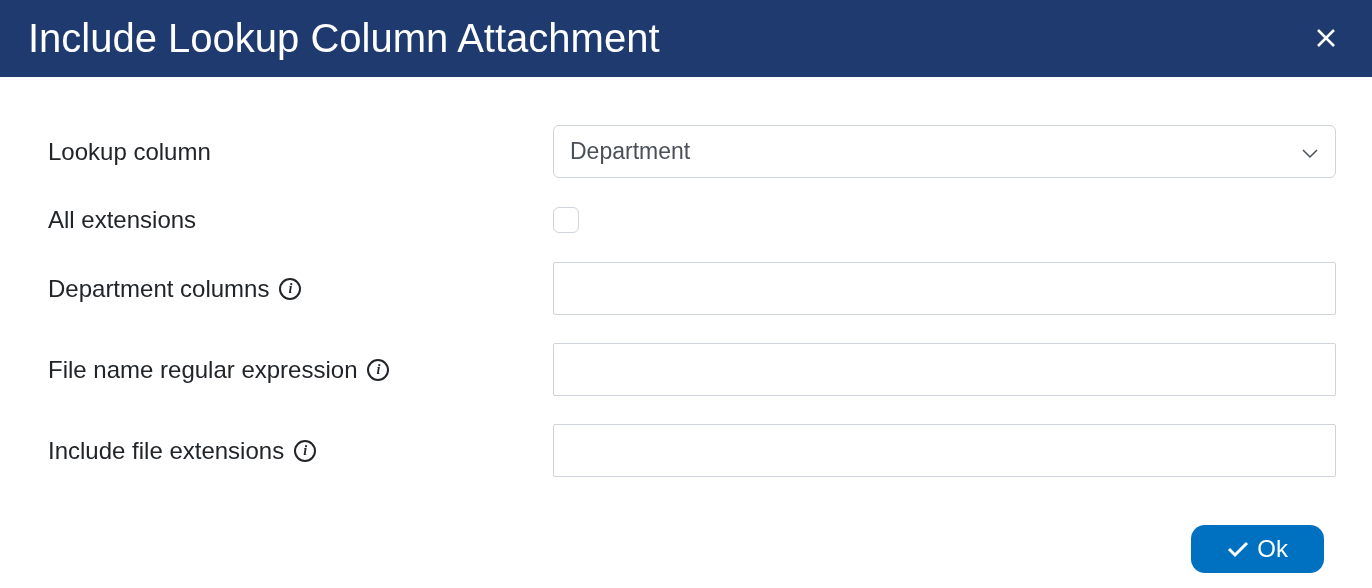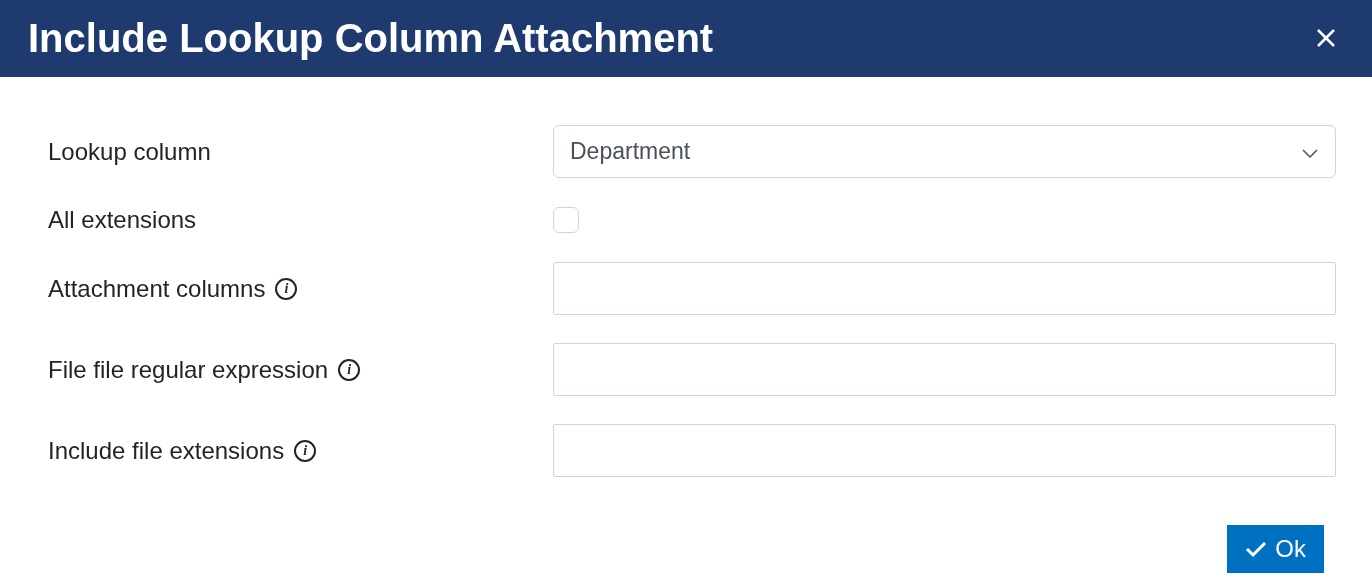--- a/index.html
+++ b/index.html
@@ -21,21 +21,21 @@
     .dialog-header {
       background: #1e3a6e;
       color: #ffffff;
       padding: 16px 28px;
       display: flex;
       justify-content: space-between;
       align-items: center;
     }
     .dialog-title {
       font-size: 40px;
-      font-weight: 700;
+      font-weight: 400;
     }
     .close-btn {
       color: #ffffff;
       font-size: 28px;
       cursor: pointer;
       background: none;
       border: none;
       padding: 4px 8px;
     }
     .dialog-body {
@@ -107,24 +107,24 @@
     .dialog-footer {
       display: flex;
       justify-content: flex-end;
       gap: 16px;
       padding: 0 48px 24px 48px;
     }
     .btn {
       display: inline-flex;
       align-items: center;
       gap: 8px;
-      padding: 10px 18px;
+      padding: 10px 36px;
       font-size: 24px;
       border: none;
-      border-radius: 0;
+      border-radius: 14px;
       cursor: pointer;
       color: #ffffff;
     }
     .btn-primary {
       background: #0070c0;
     }
     .btn-secondary {
       background: #1e3a6e;
     }
     .btn-icon {
@@ -166,31 +166,31 @@
 
     <div class="form-row">
       <div class="form-label">All extensions</div>
       <div class="form-control-wrap">
         <div class="checkbox-input"></div>
       </div>
     </div>
 
     <div class="form-row">
       <div class="form-label">
-        <span>Attachment columns</span>
+        <span>Department columns</span>
         <span class="info-icon">i</span>
       </div>
       <div class="form-control-wrap">
         <input type="text" class="text-input" value="" style="">
       </div>
     </div>
 
     <div class="form-row">
       <div class="form-label">
-        <span>File file regular expression</span>
+        <span>File name regular expression</span>
         <span class="info-icon">i</span>
       </div>
       <div class="form-control-wrap">
         <input type="text" class="text-input" value="" style="">
       </div>
     </div>
 
     <div class="form-row">
       <div class="form-label">
         <span>Include file extensions</span>

